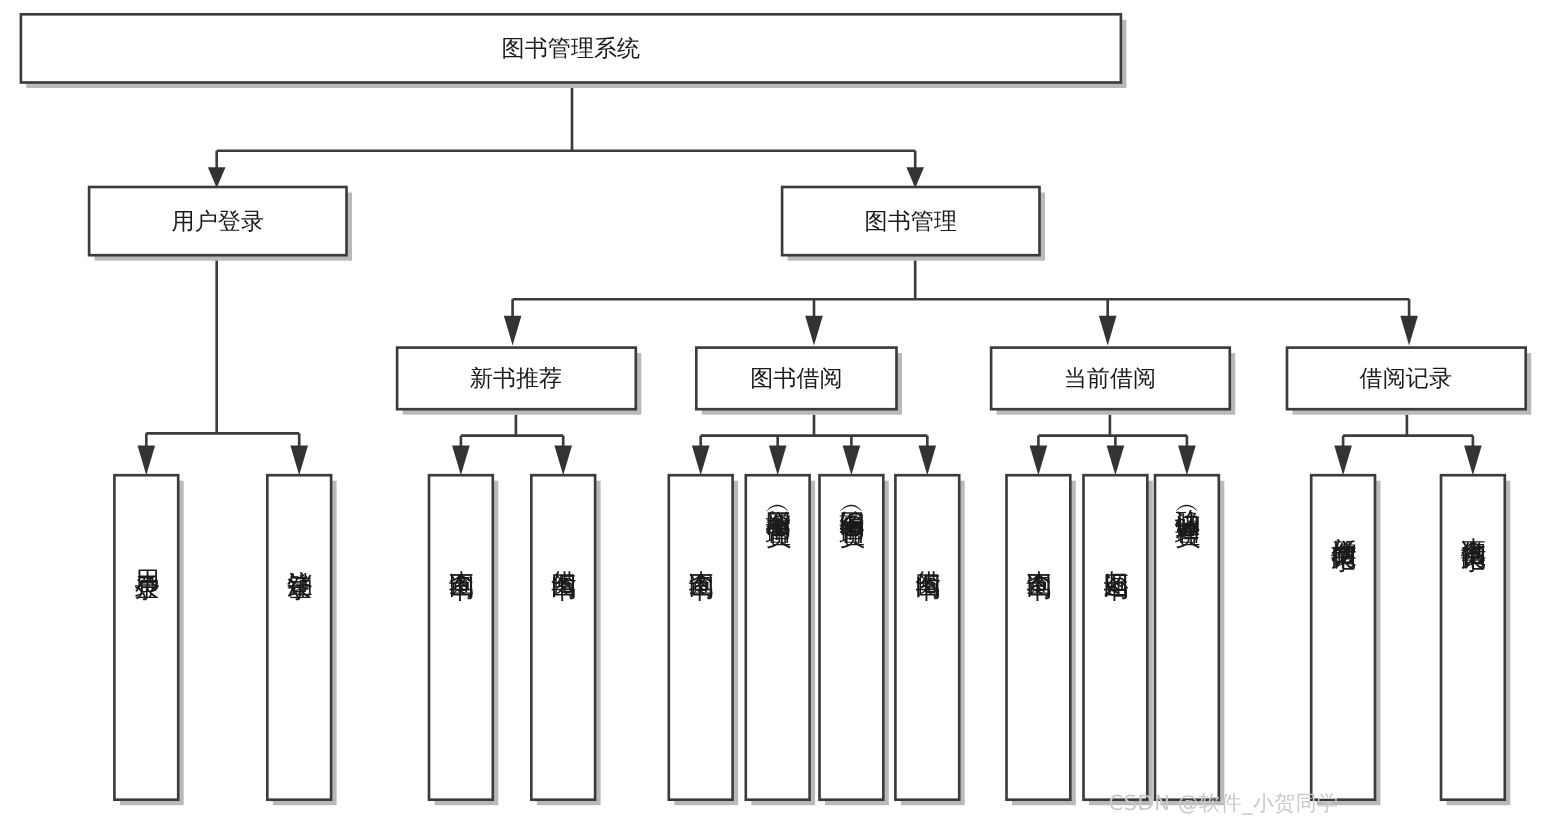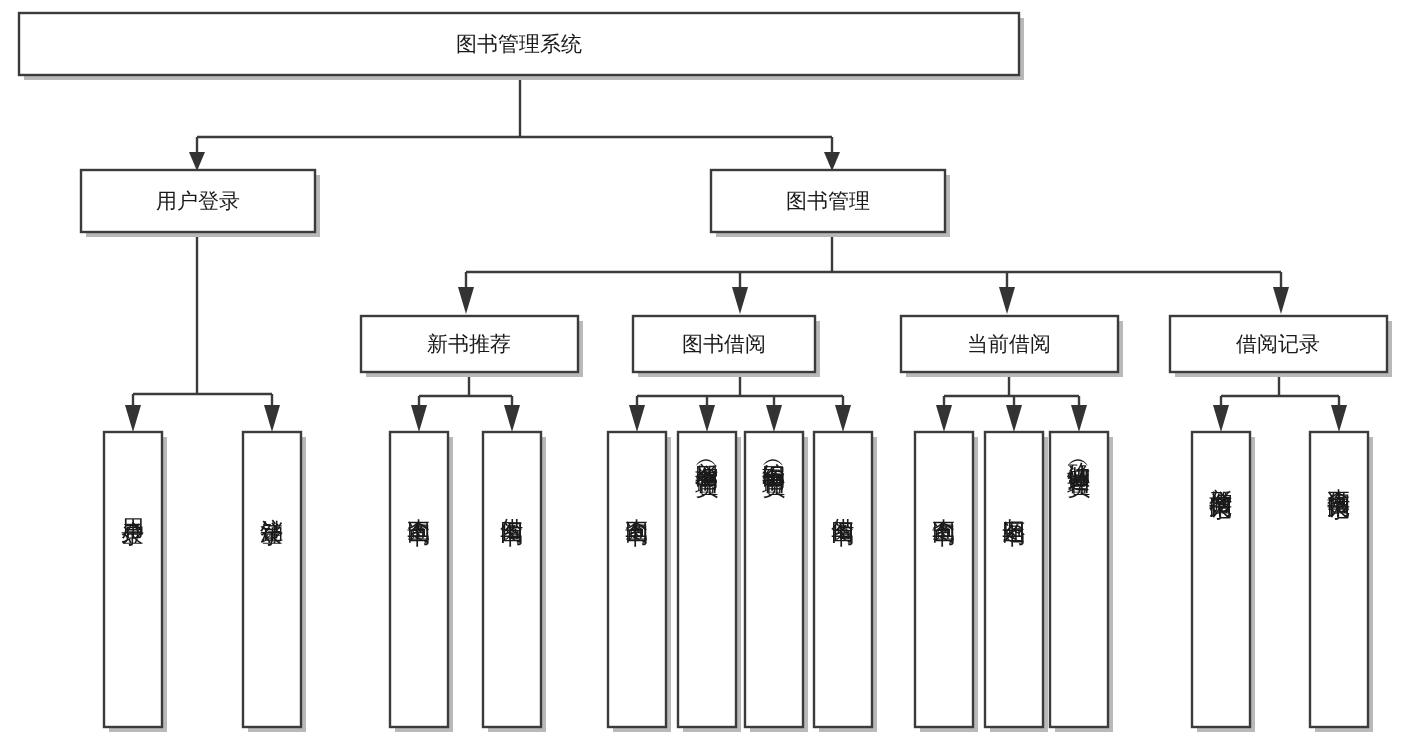--- a/index.html
+++ b/index.html
@@ -278,14 +278,15 @@
   <div class="leaf-label-wrap" style="left:1050px; top:444px; width:58px;">
     <span class="leaf-label">确认归还（管理员）</span>
   </div>
   <div class="leaf-label-wrap" style="left:1192px; top:470px; width:58px;">
     <span class="leaf-label">新增借阅记录</span>
   </div>
   <div class="leaf-label-wrap" style="left:1310px; top:470px; width:58px;">
     <span class="leaf-label">查询借阅记录</span>
   </div>
 
+  <div class="watermark">CSDN @软件_小贺同学</div>
 
 </div>
 
 </body></html>

